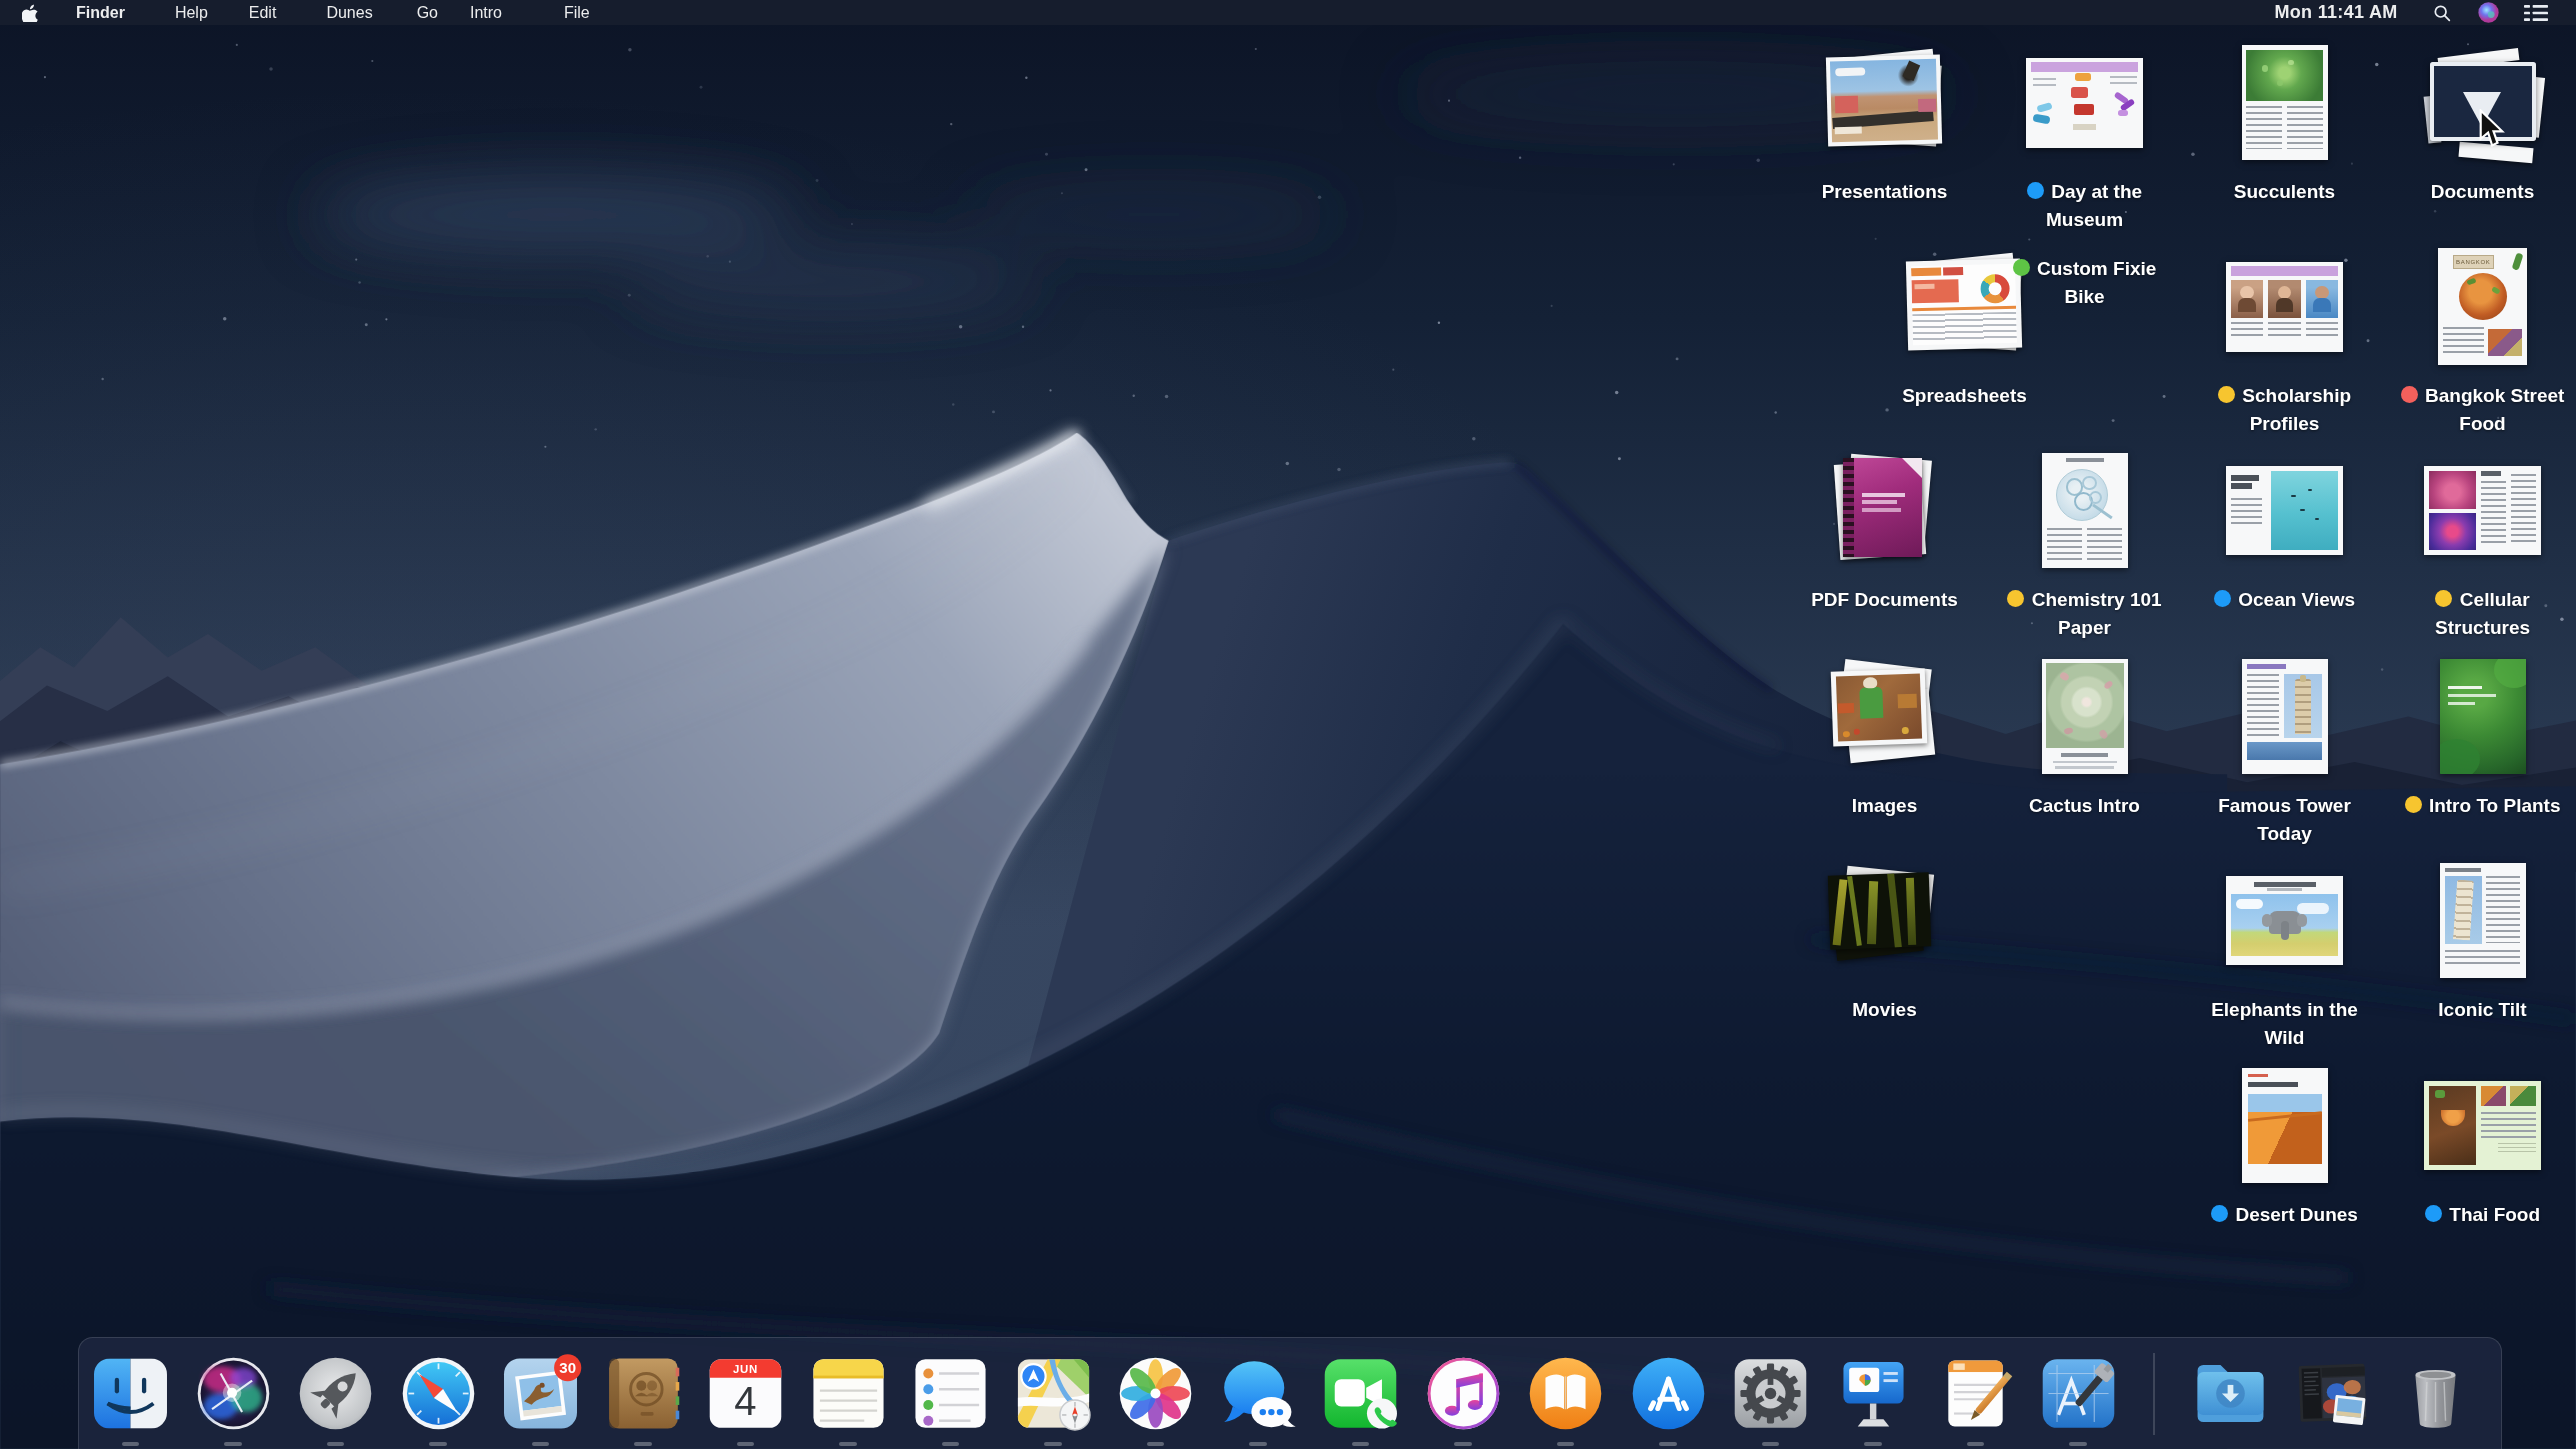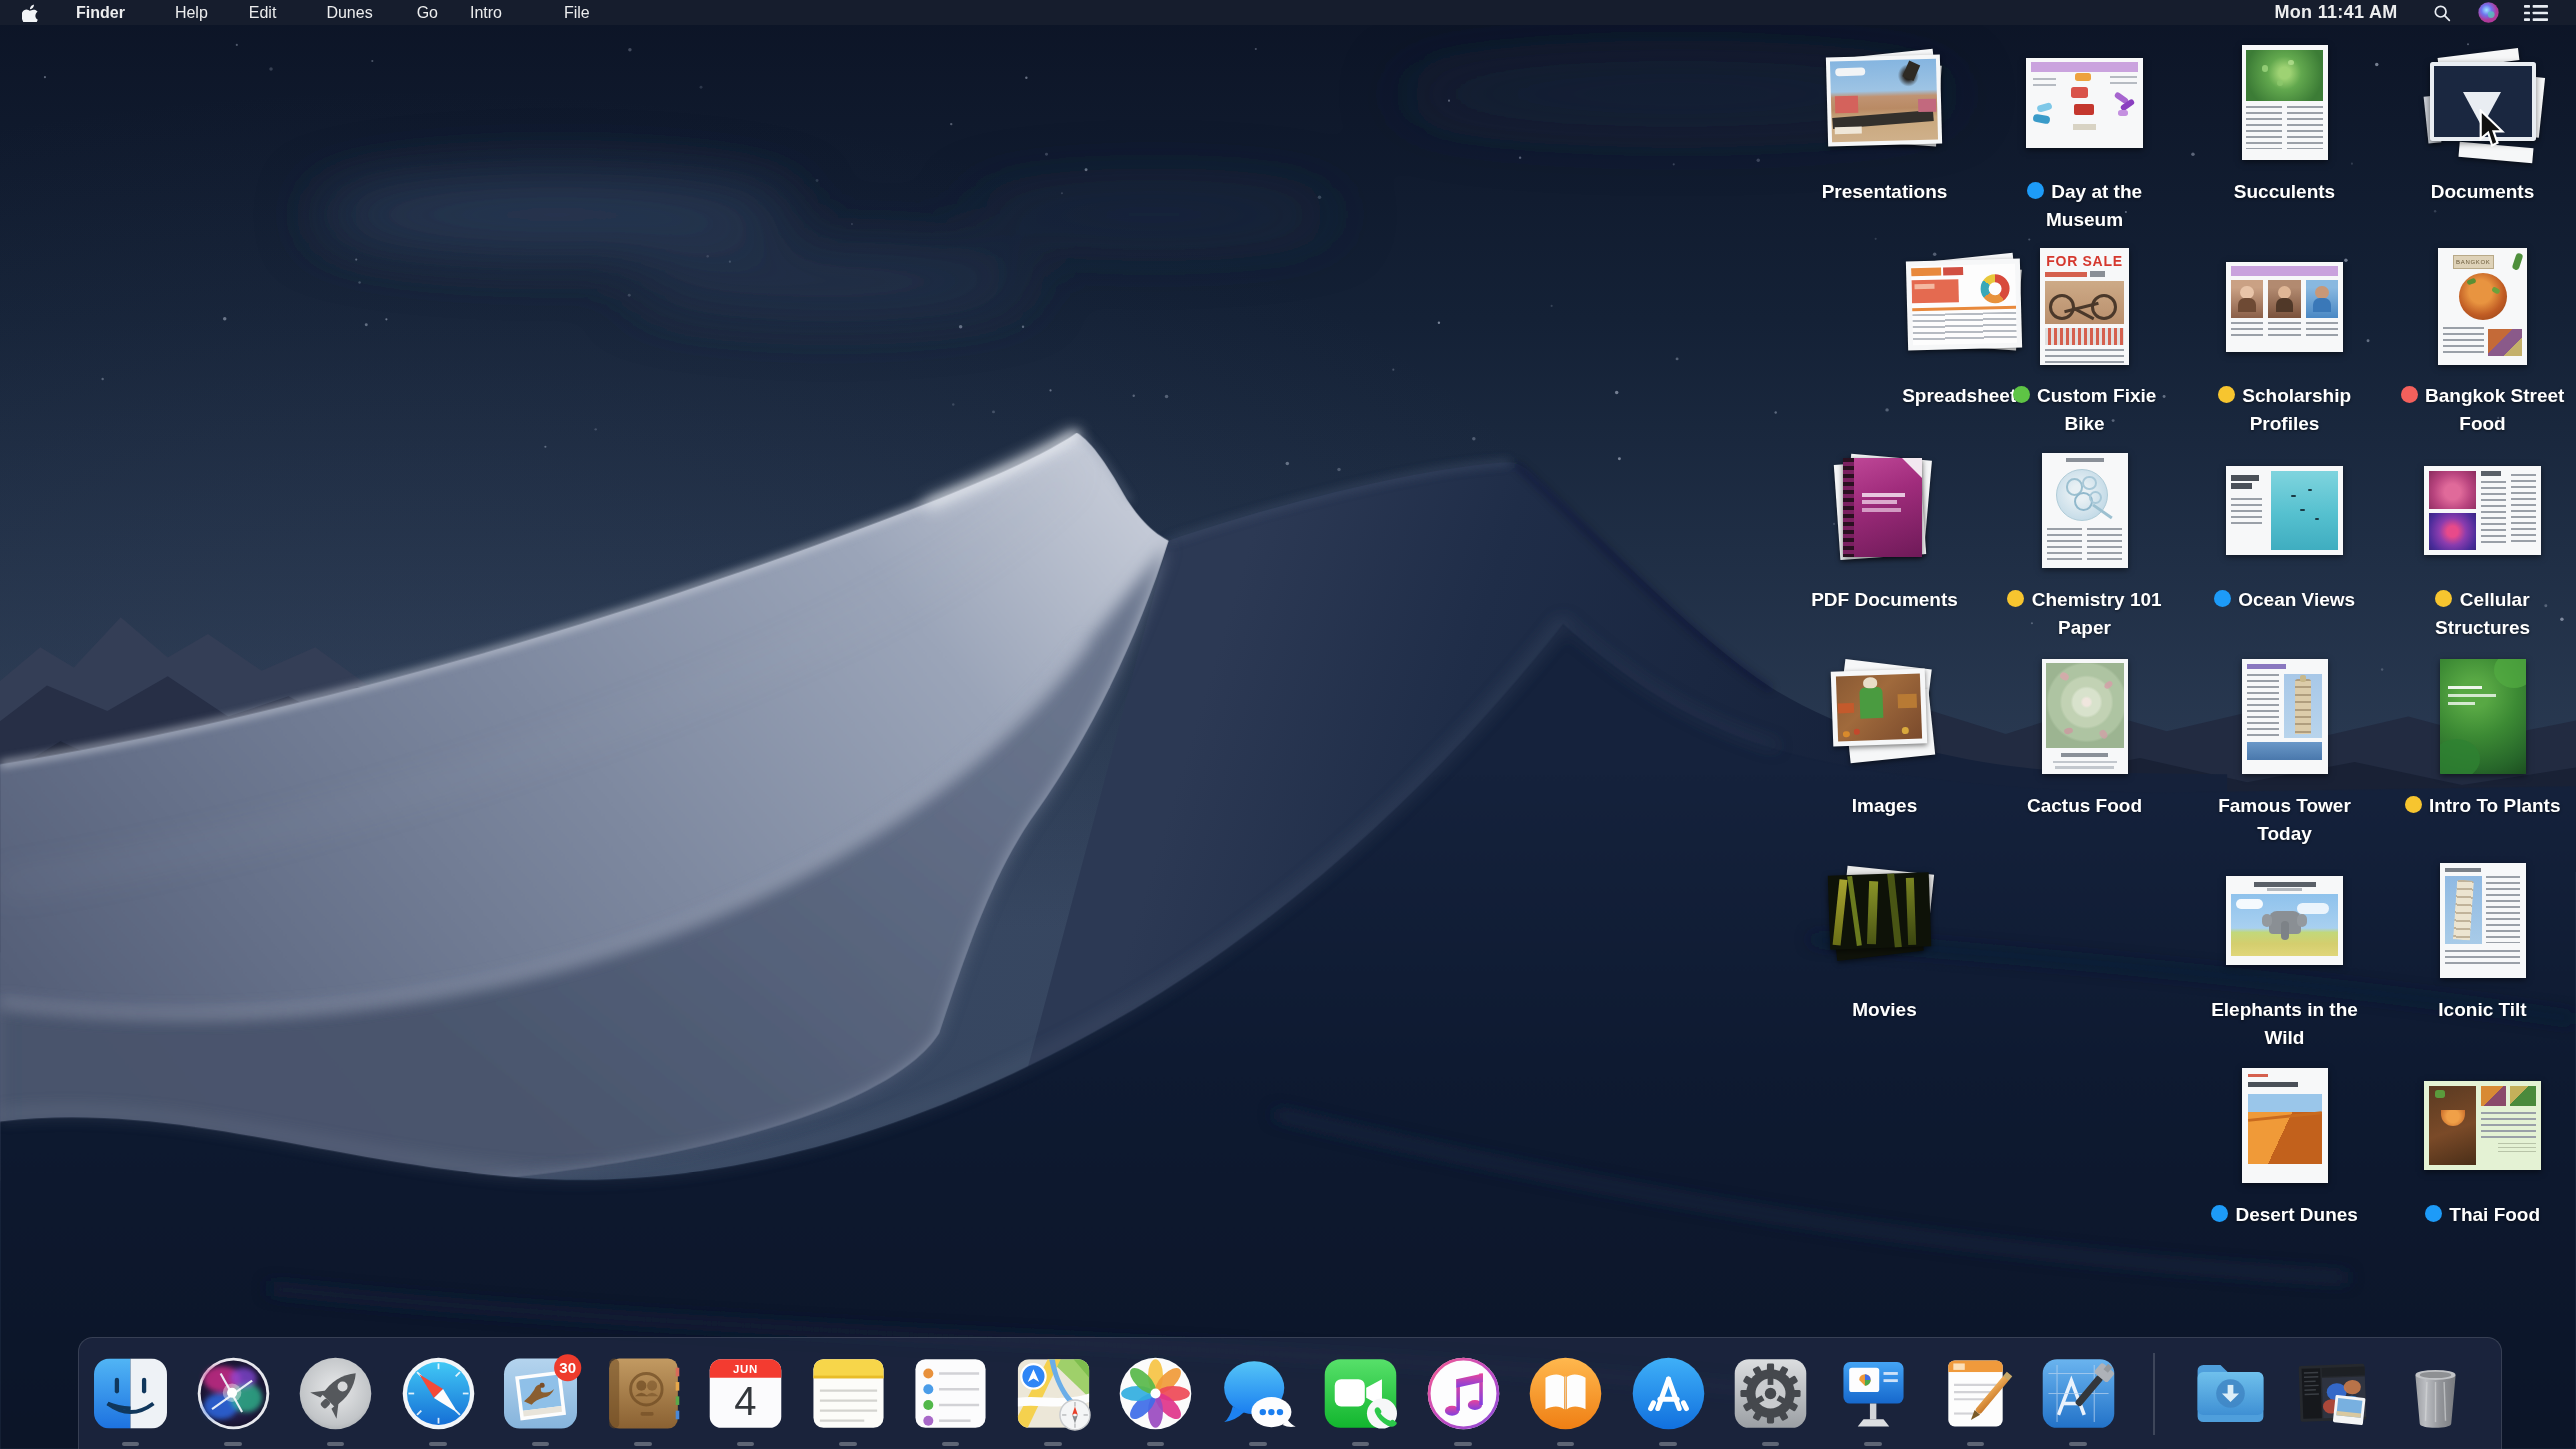--- a/index.html
+++ b/index.html
@@ -367,37 +367,20 @@
 <div class="abs" style="right:13.4px;top:17.4px;width:13.4px;height:13.4px;border-radius:50%;background:#fdfdfd"></div>
 <div class="abs" style="left:0;top:42px;width:100%;height:2.7px;background:#e8893c"></div>
 <div class="abs lines" style="left:0;top:48px;width:100%;height:27px"></div>
 </div>
             </div>
           </div>
         </div>
         <div class="lbl">Spreadsheets</div>
       </div>
 <div class="di" style="left:1984px;top:243px">
-        <div class="thumbwrap">
-          <div class="pcard" style="width:89px;height:117px;padding:5.4px">
-<div style="color:#d5382e;font-weight:700;font-size:14px;letter-spacing:0.7px;font-family:'Liberation Sans',sans-serif">FOR SALE</div>
-<div style="display:flex;gap:2.7px;margin-top:2px;align-items:center">
-<div style="width:42px;height:4.7px;background:#d5604e"></div>
-              <div style="width:14.8px;height:6px;background:#8a8f96"></div>
-</div>
-<div style="margin-top:3.4px;width:100%;height:43px;background:linear-gradient(180deg,#cdaa87,#b98f6c);position:relative">
-<div class="abs" style="left:4px;bottom:4px;width:20px;height:20px;border:3.4px solid #4a382a;border-radius:50%"></div>
-<div class="abs" style="right:6.7px;bottom:4px;width:20px;height:20px;border:3.4px solid #4a382a;border-radius:50%"></div>
-<div class="abs" style="left:19px;bottom:14.8px;width:35px;height:3.4px;background:#4a382a;transform:rotate(-14deg)"></div>
-<div class="abs" style="left:27px;bottom:8px;width:23px;height:3.4px;background:#4a382a;transform:rotate(28deg)"></div>
-</div>
-<div style="margin-top:4px;width:100%;height:17.4px;background:repeating-linear-gradient(90deg,#e0e0e0 0 2.7px,#d5604e 2.7px 6px)"></div>
-<div class="lines d" style="margin-top:4px;width:100%;height:17.4px"></div>
-</div>
-        </div>
         <div class="lbl"><span class="dot green"></span>Custom Fixie<br>Bike</div>
       </div>
 <div class="di" style="left:2184px;top:243px">
         <div class="thumbwrap">
           <div class="pcard" style="width:117px;height:90px;padding:4.7px">
 <div style="width:100%;height:9.4px;background:#c9a2dd"></div>
 <div style="display:flex;gap:4.7px;margin-top:4.7px">
 <div style="width:33%">
                 <div style="height:38px;background:linear-gradient(180deg,#caa184 20%,#8a5f48 100%);position:relative">
                   <div class="abs" style="left:50%;top:5.4px;margin-left:-6.7px;width:13.4px;height:13.4px;border-radius:50%;background:#e8c4a8"></div>
@@ -548,21 +531,21 @@
 <div class="abs" style="left:18%;top:12%;width:9.4px;height:6.7px;background:#d8a8ac;border-radius:50%;transform:rotate(30deg);opacity:.85"></div>
 <div class="abs" style="right:14%;top:22%;width:8.7px;height:6px;background:#d4a0a8;border-radius:50%;transform:rotate(-40deg);opacity:.85"></div>
 <div class="abs" style="left:24%;bottom:16%;width:8.7px;height:6px;background:#cc98a0;border-radius:50%;transform:rotate(-15deg);opacity:.8"></div>
 <div class="abs" style="right:20%;bottom:12%;width:9.4px;height:6.7px;background:#d0a0a6;border-radius:50%;transform:rotate(55deg);opacity:.8"></div>
 </div>
 <div style="margin:5.4px auto 0;width:47px;height:3.4px;background:#8a9098"></div>
 <div style="margin:4px auto 0;width:64px;height:2.7px;background:#c2c7cd"></div>
 <div style="margin:2.7px auto 0;width:59px;height:2.7px;background:#c2c7cd"></div>
 </div>
         </div>
-        <div class="lbl">Cactus Food</div>
+        <div class="lbl">Cactus Intro</div>
       </div>
 <div class="di" style="left:2184px;top:653px">
         <div class="thumbwrap">
           <div class="pcard" style="width:86px;height:115px;padding:5.4px">
 <div style="width:39px;height:4.7px;background:#8a78c0"></div>
 <div style="display:flex;gap:4.7px;margin-top:4.7px">
 <div class="lines d" style="width:46%;height:62px"></div>
 <div style="width:54%;height:64px;background:linear-gradient(180deg,#a8c8e8 0%,#b8d4ec 100%);position:relative">
 <div class="abs" style="left:50%;top:5.4px;margin-left:-8px;width:16px;height:55px;background:#dcccaa;border-radius:2.7px 2.7px 0 0;background-image:repeating-linear-gradient(180deg,rgba(140,120,90,.55) 0 2px,rgba(0,0,0,0) 2px 7.4px)"></div>
 <div class="abs" style="left:50%;top:1.3px;margin-left:-3.4px;width:6.7px;height:6.7px;background:#c8b88a;border-radius:2px"></div>

